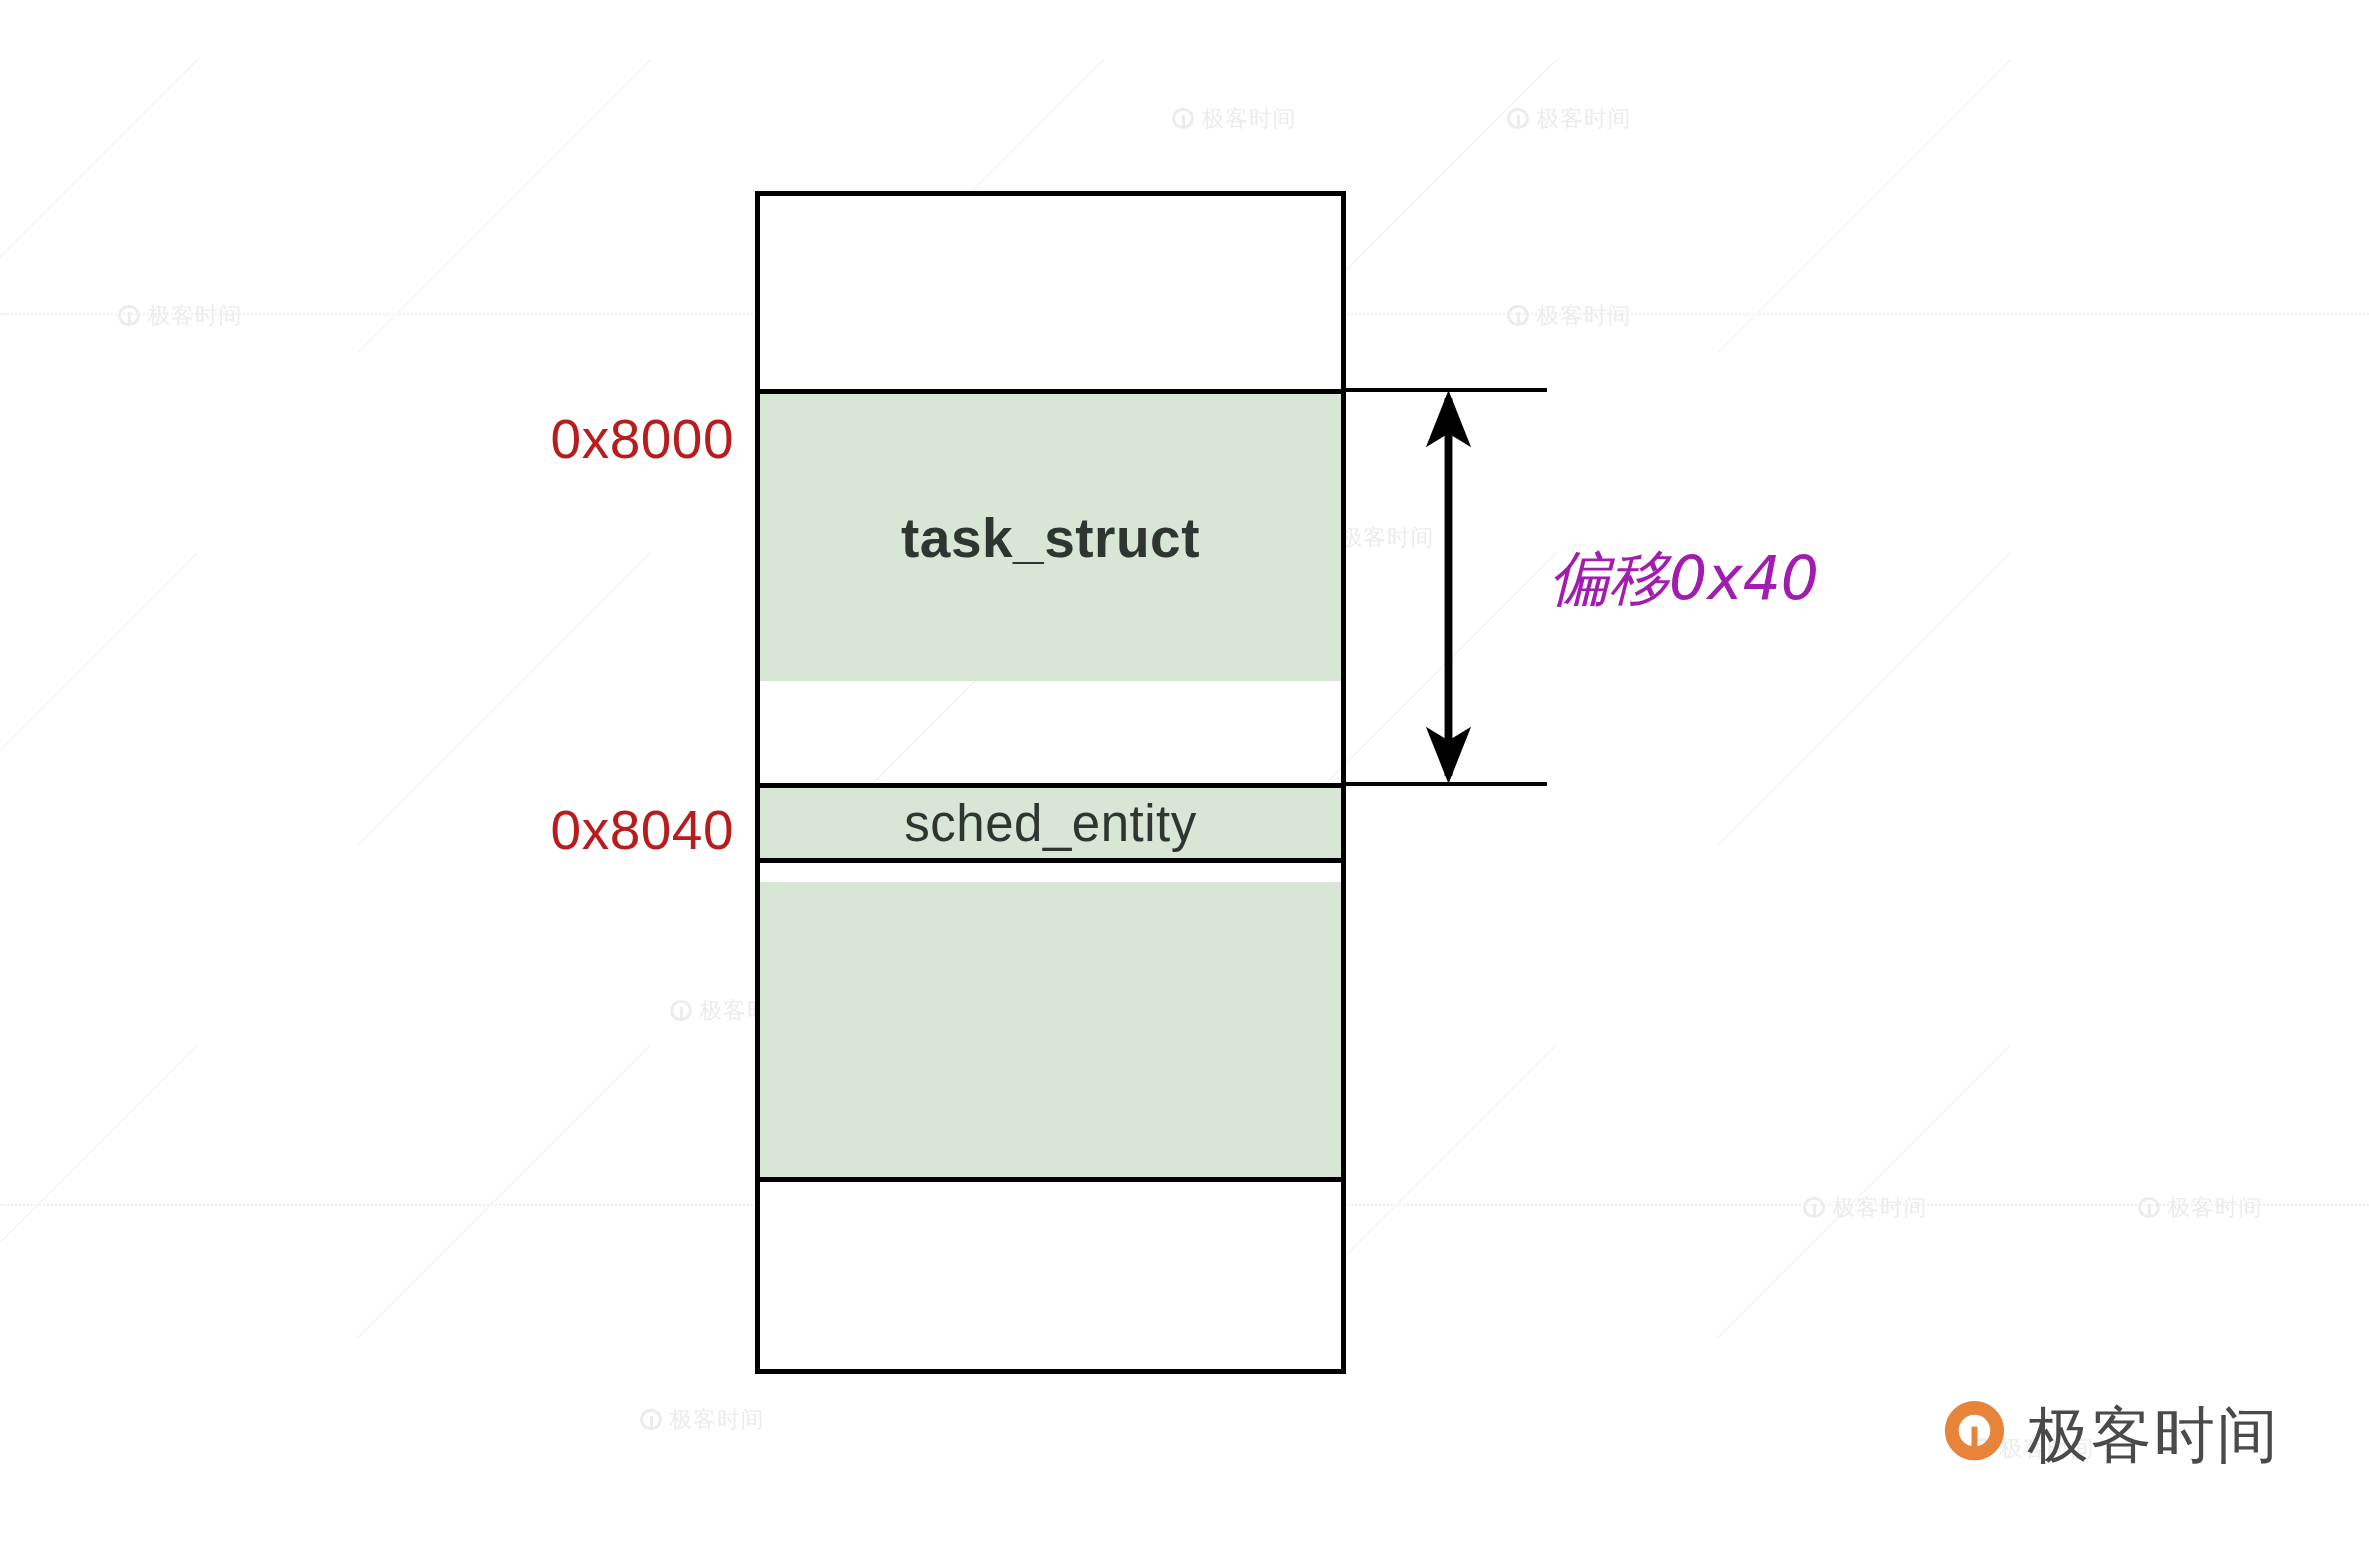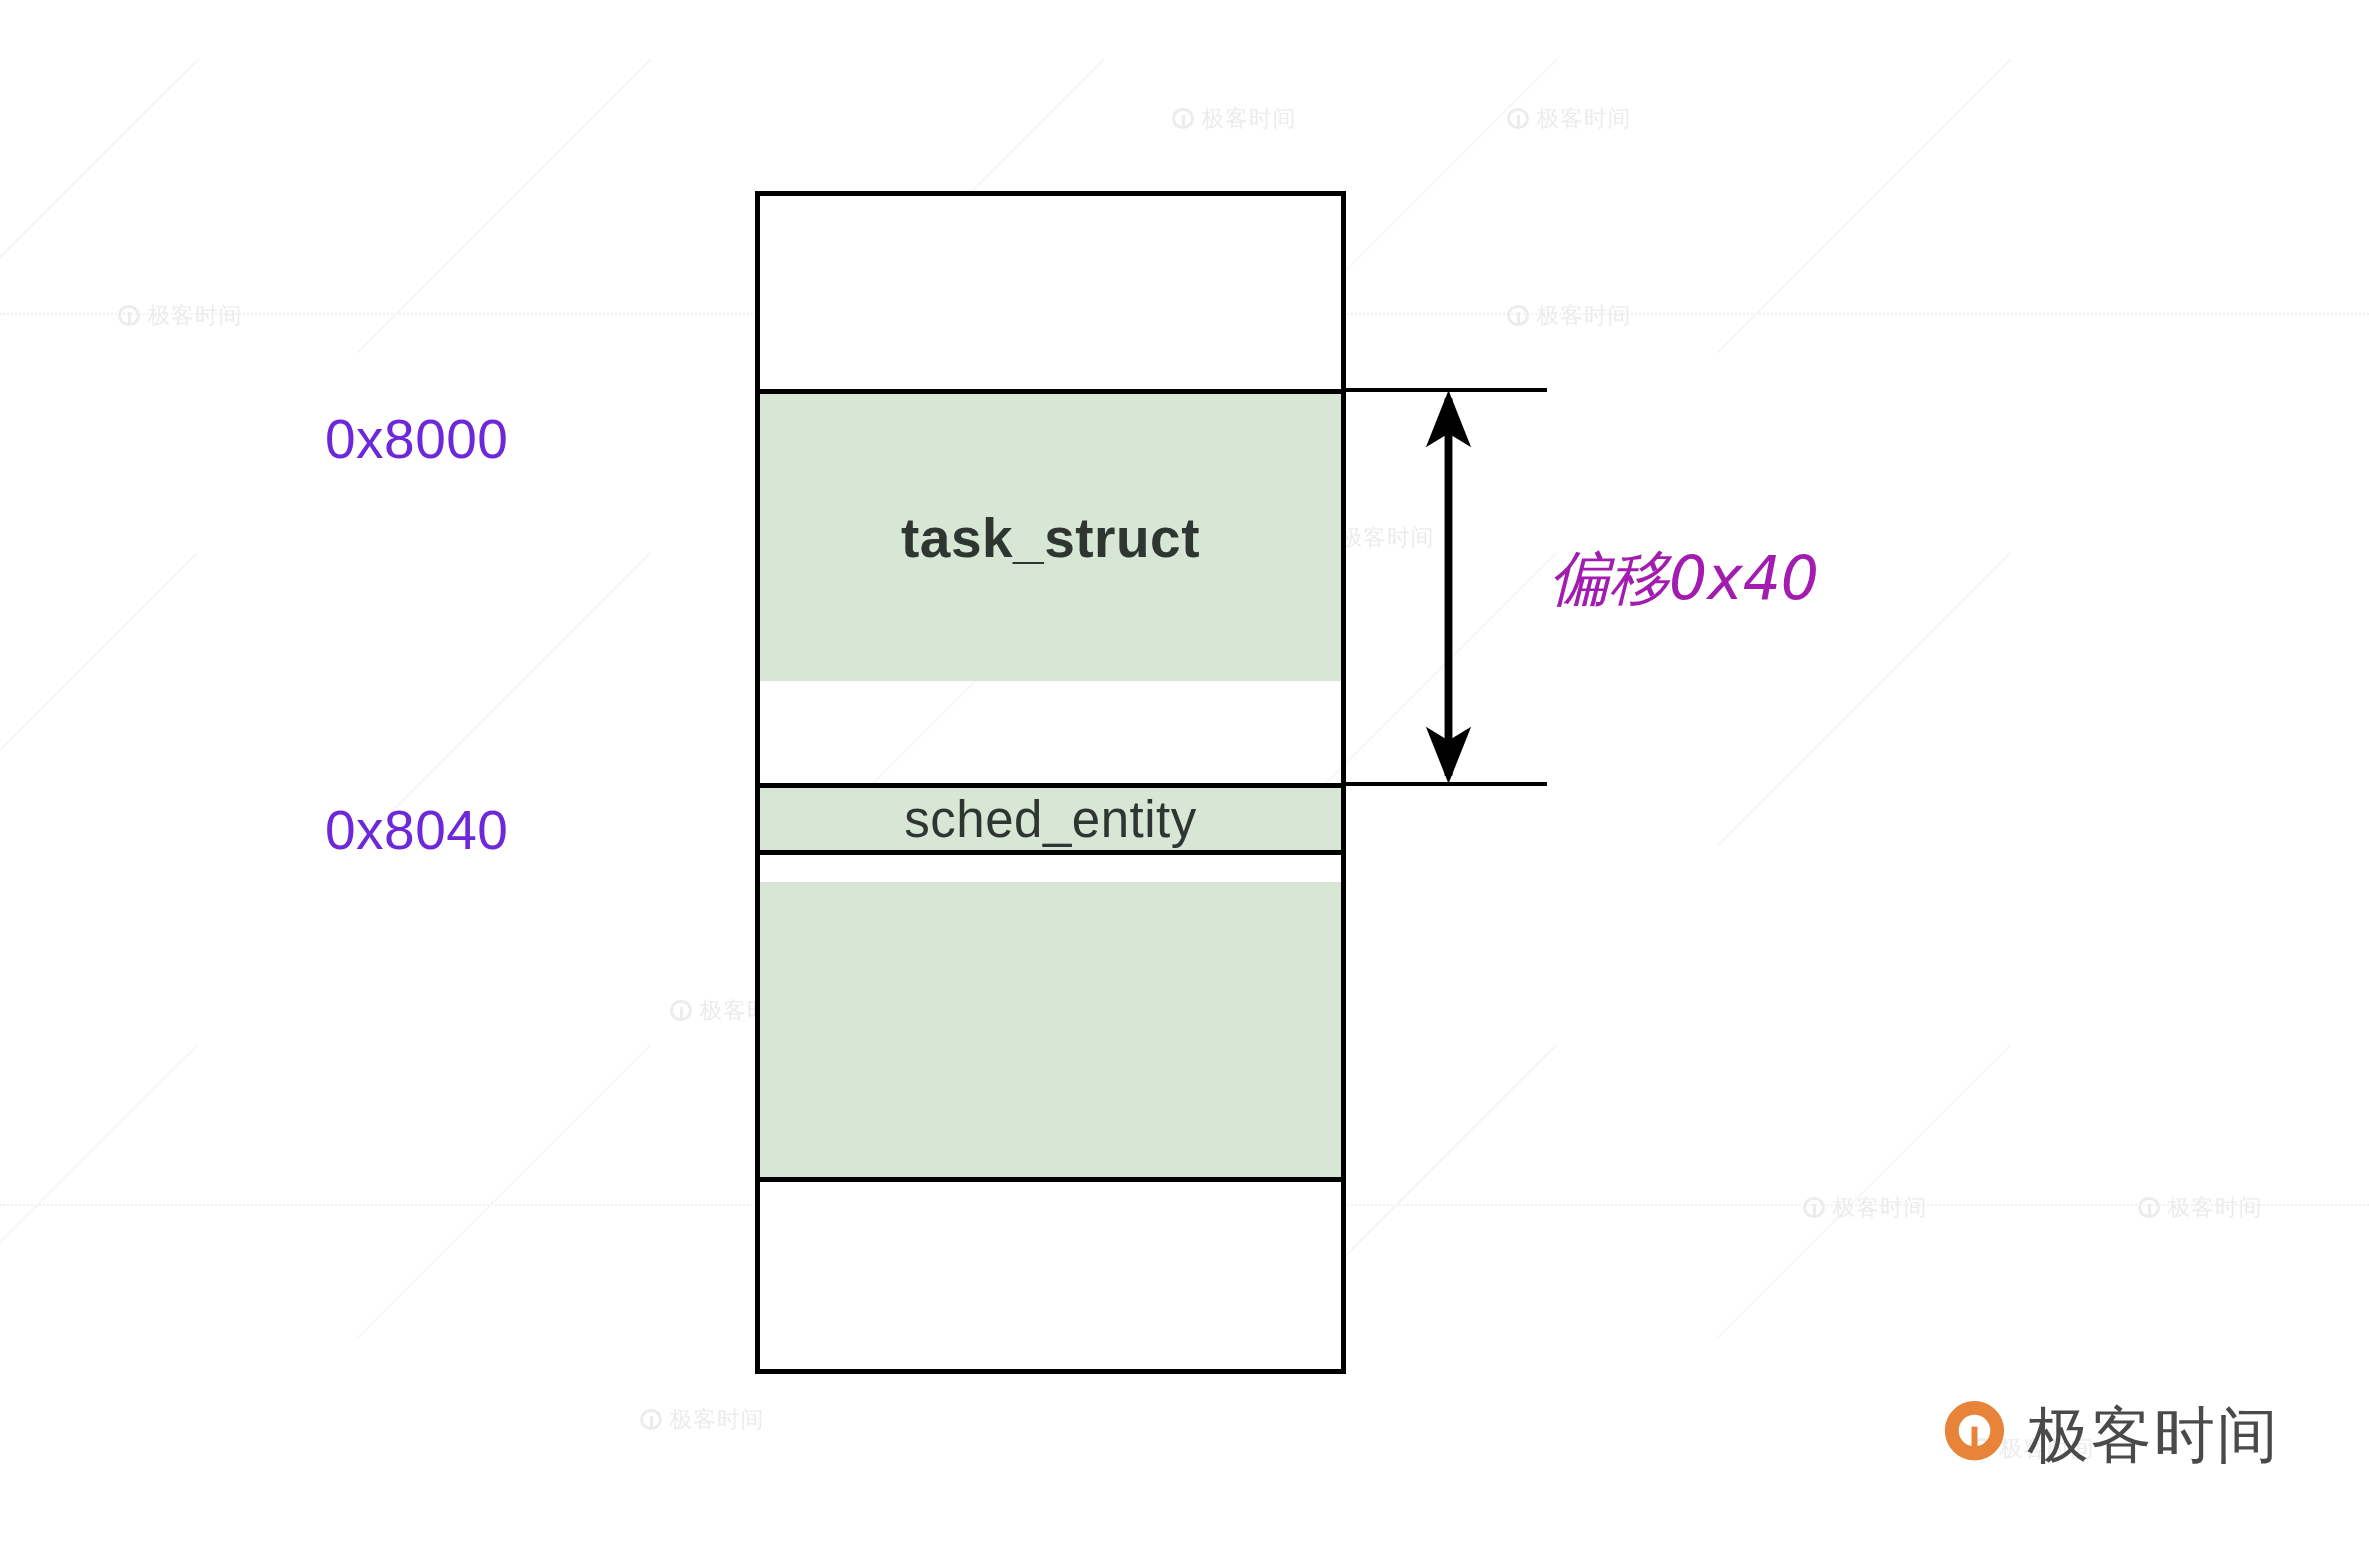--- a/index.html
+++ b/index.html
@@ -112,21 +112,21 @@
   #region-task-struct .region-label {
     font-size: 55px;
     font-weight: bold;
     color: #2f3531;
     letter-spacing: 0.5px;
   }
 
   
   #region-sched-entity {
     top: 587px;
-    height: 72px;
+    height: 80px;
     background: #d8e6d5;
     border-top: 5.9px solid #000000;
     border-bottom: 5.9px solid #000000;
   }
   #region-sched-entity .region-label {
     font-size: 51px;
     font-weight: normal;
     color: #2f3531;
     letter-spacing: 0.5px;
   }
@@ -142,24 +142,24 @@
   #region-bottom-empty {
     top: 981px;
     height: 190px;
     background: #ffffff;
     border-top: 5.9px solid #000000;
   }
 
   
   .addr-label {
     position: absolute;
-    text-align: left;
+    text-align: right;
     font-size: 55px;
     font-weight: normal;
-    color: #6d28d9;
+    color: #b91c1c;
     letter-spacing: 0.5px;
     white-space: nowrap;
   }
   #addr-0x8000 {
     left: 325px;
     top: 407px;
     width: 409px;
   }
   #addr-0x8040 {
     left: 325px;

